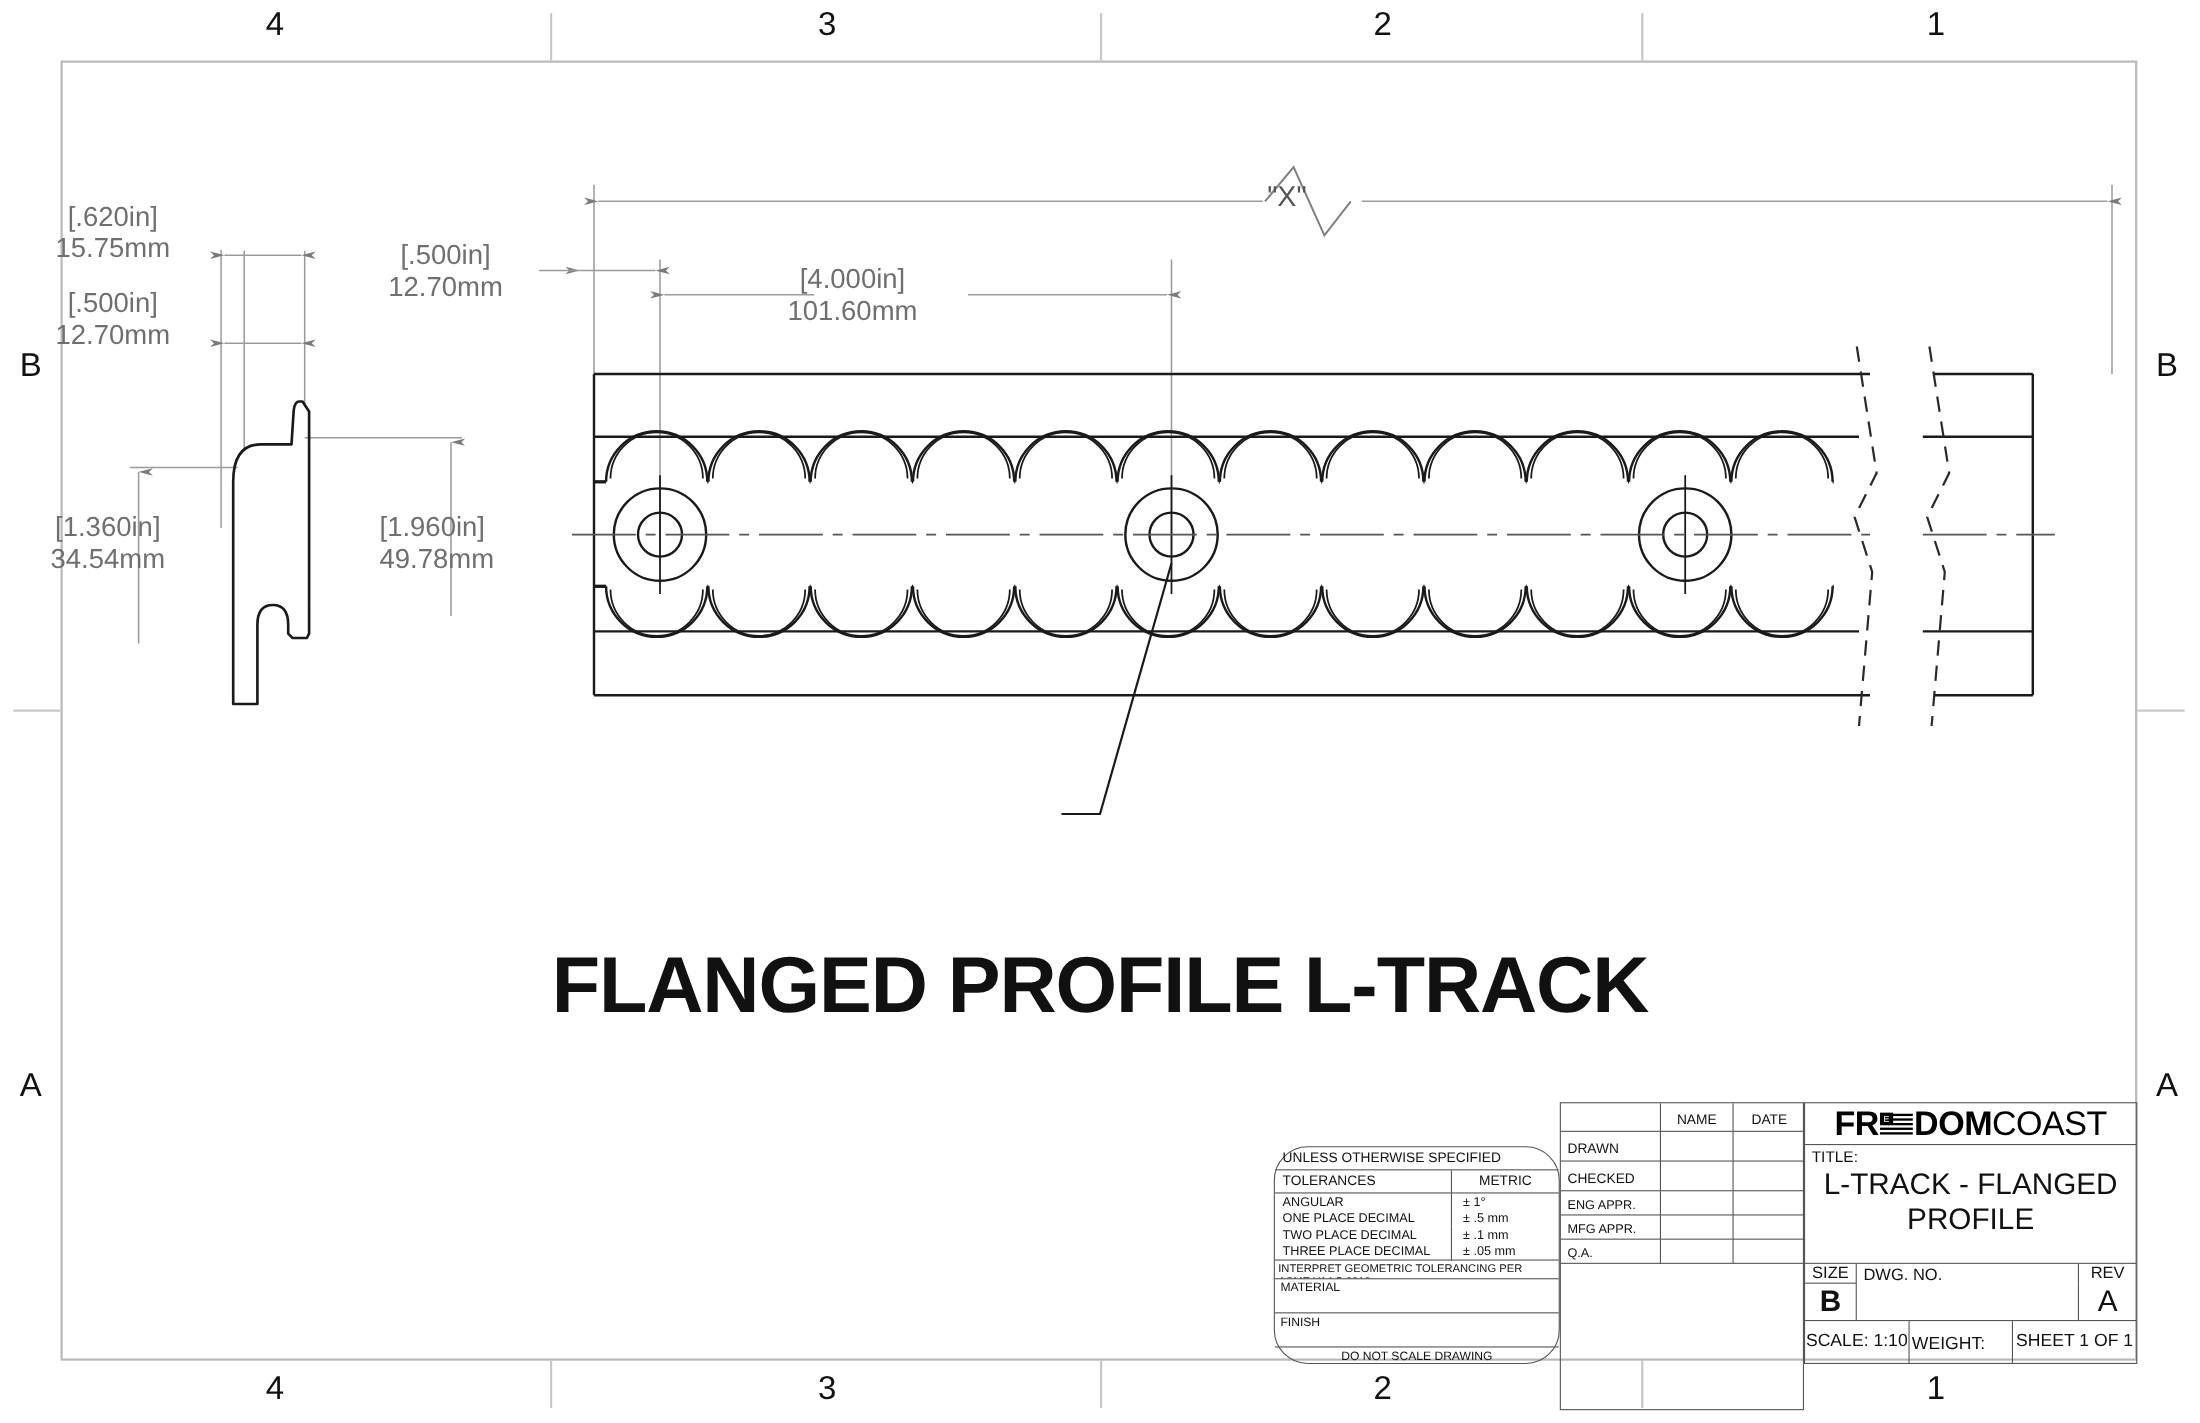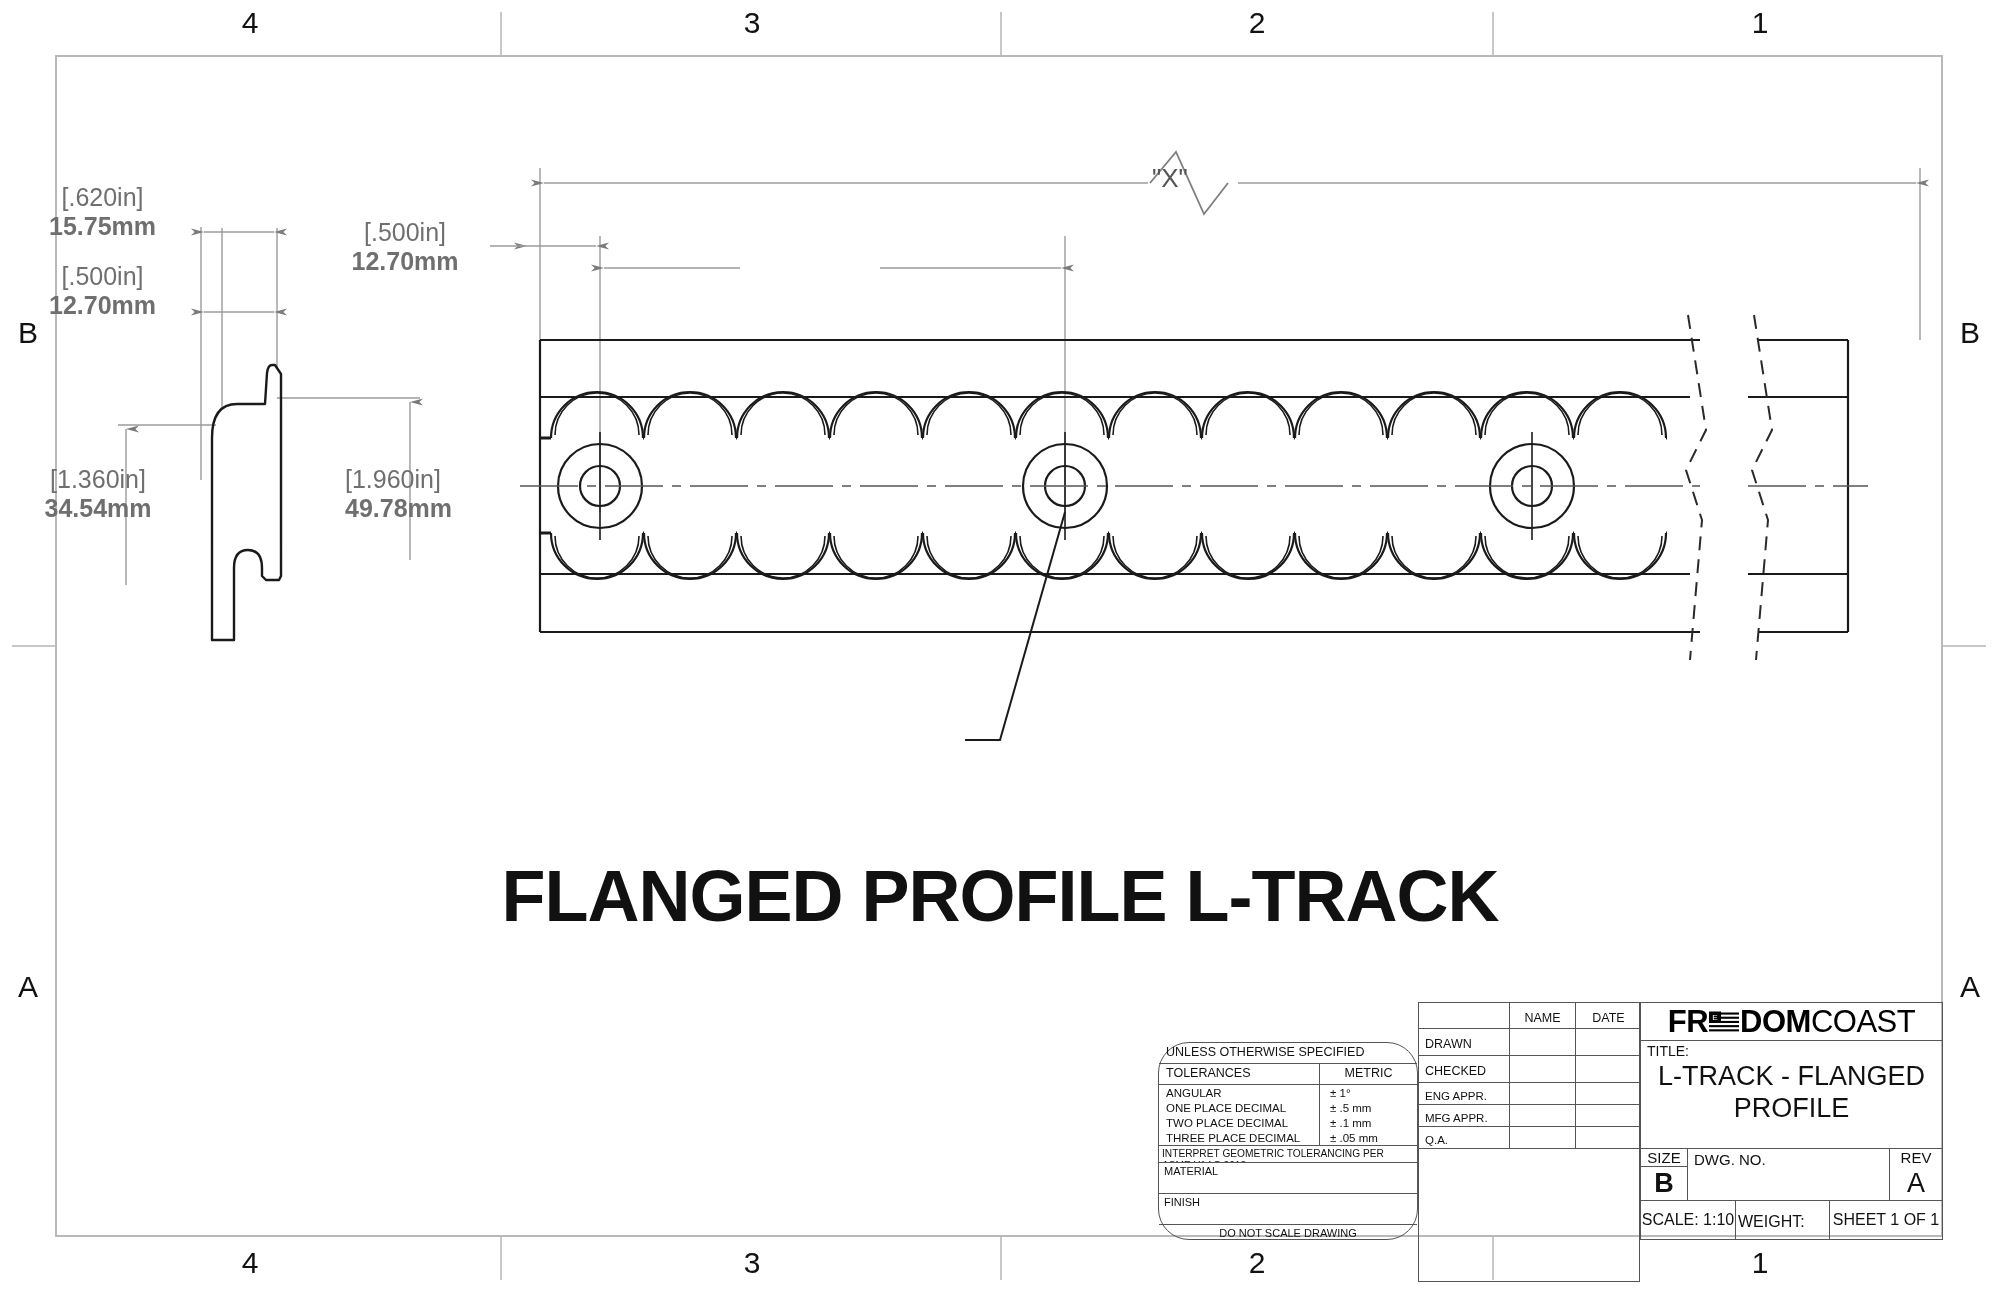--- a/index.html
+++ b/index.html
@@ -54,21 +54,21 @@
   
   .dim {
     position: absolute;
     color: #6f6f6f;
     font-family: "Liberation Sans", sans-serif;
     font-size: 25px;
     line-height: 1.16;
     white-space: nowrap;
   }
   .dim .l1 { display: block; }
-  .dim .l2 { display: block; font-weight: bold; }
+  .dim .l2 { display: block; }
   .dim.center { text-align: center; }
   .dim.right { text-align: center; }
 
   .callout {
     position: absolute;
     color: #111;
     font-family: "Liberation Sans", sans-serif;
     font-size: 27px;
     line-height: 1.25;
     white-space: nowrap;
@@ -281,20 +281,24 @@
     <span class="l1">[1.360in]</span>
     <span class="l2">34.54mm</span>
   </div>
   <div class="dim" style="left:345px;top:465px;width:170px;">
     <span class="l1">[1.960in]</span>
     <span class="l2">49.78mm</span>
   </div>
   <div class="dim right" style="left:330px;top:218px;width:150px;">
     <span class="l1">[.500in]</span>
     <span class="l2">12.70mm</span>
+  </div>
+  <div class="dim center" style="left:675px;top:240px;width:200px;">
+    <span class="l1">[4.000in]</span>
+    <span class="l2">101.60mm</span>
   </div>
 
   <div class="xlabel" style="left:1152px;top:163px;">"X"</div>
 
   <svg class="layer">
     <g stroke="#1a1a1a" stroke-width="2.4" fill="none" stroke-linejoin="round" stroke-linecap="round">
 
       <path d="M 265,404
                L 267,373
                Q 268,365 272,365

